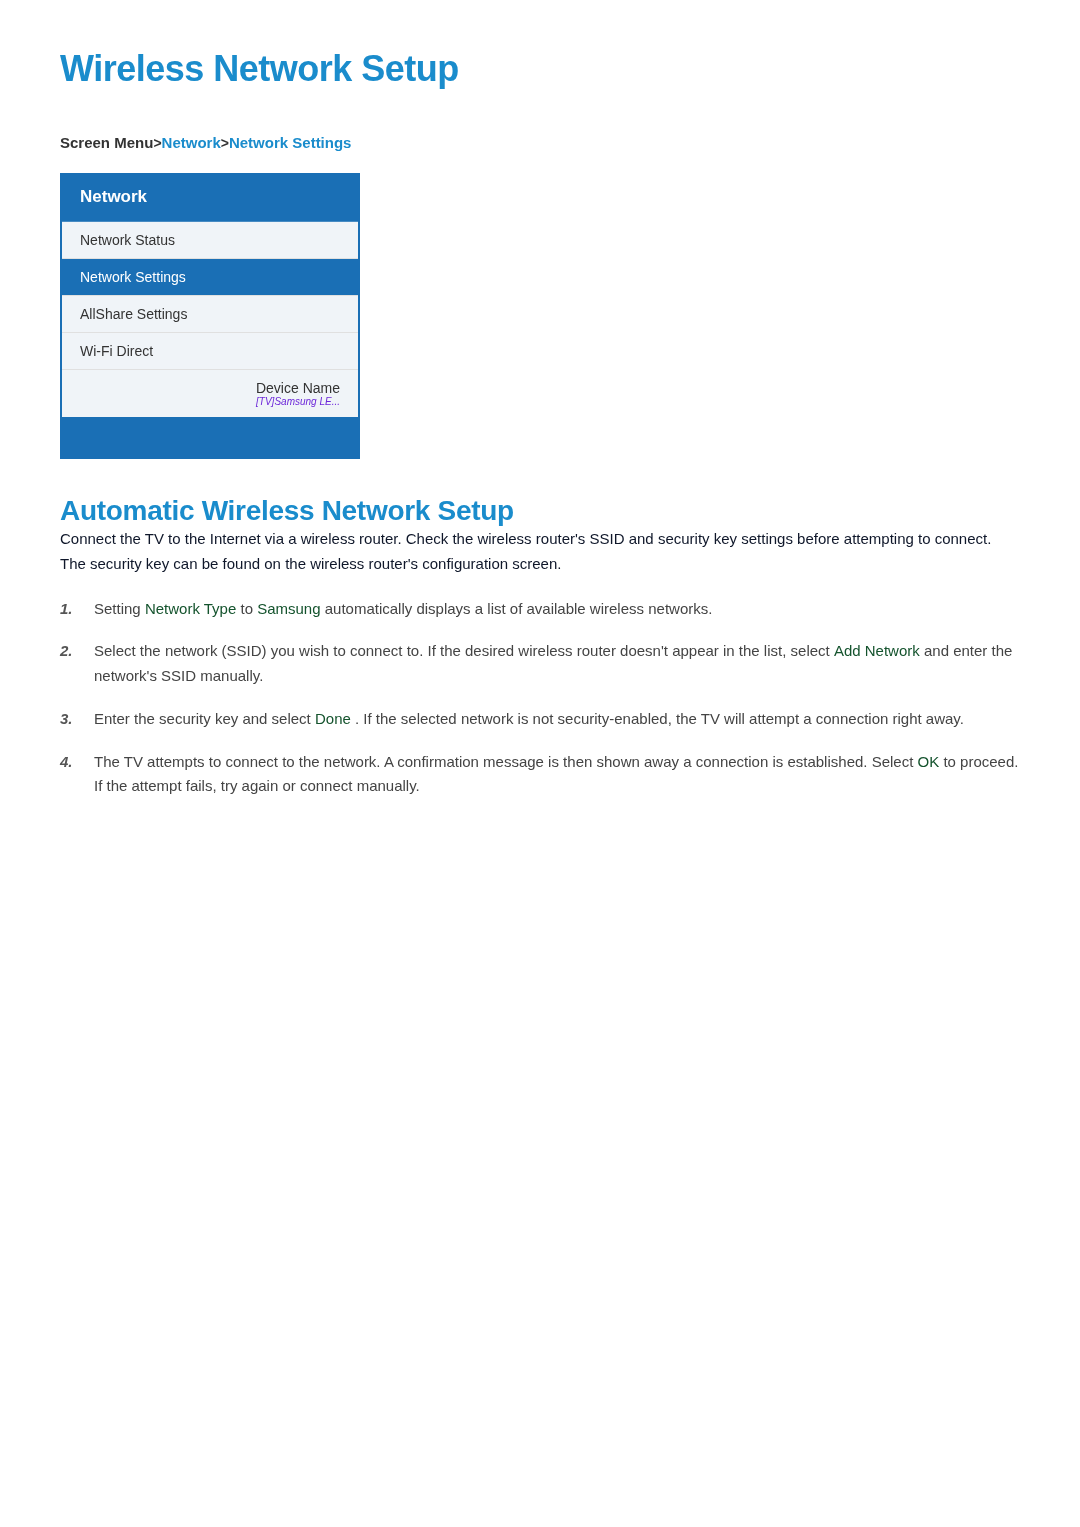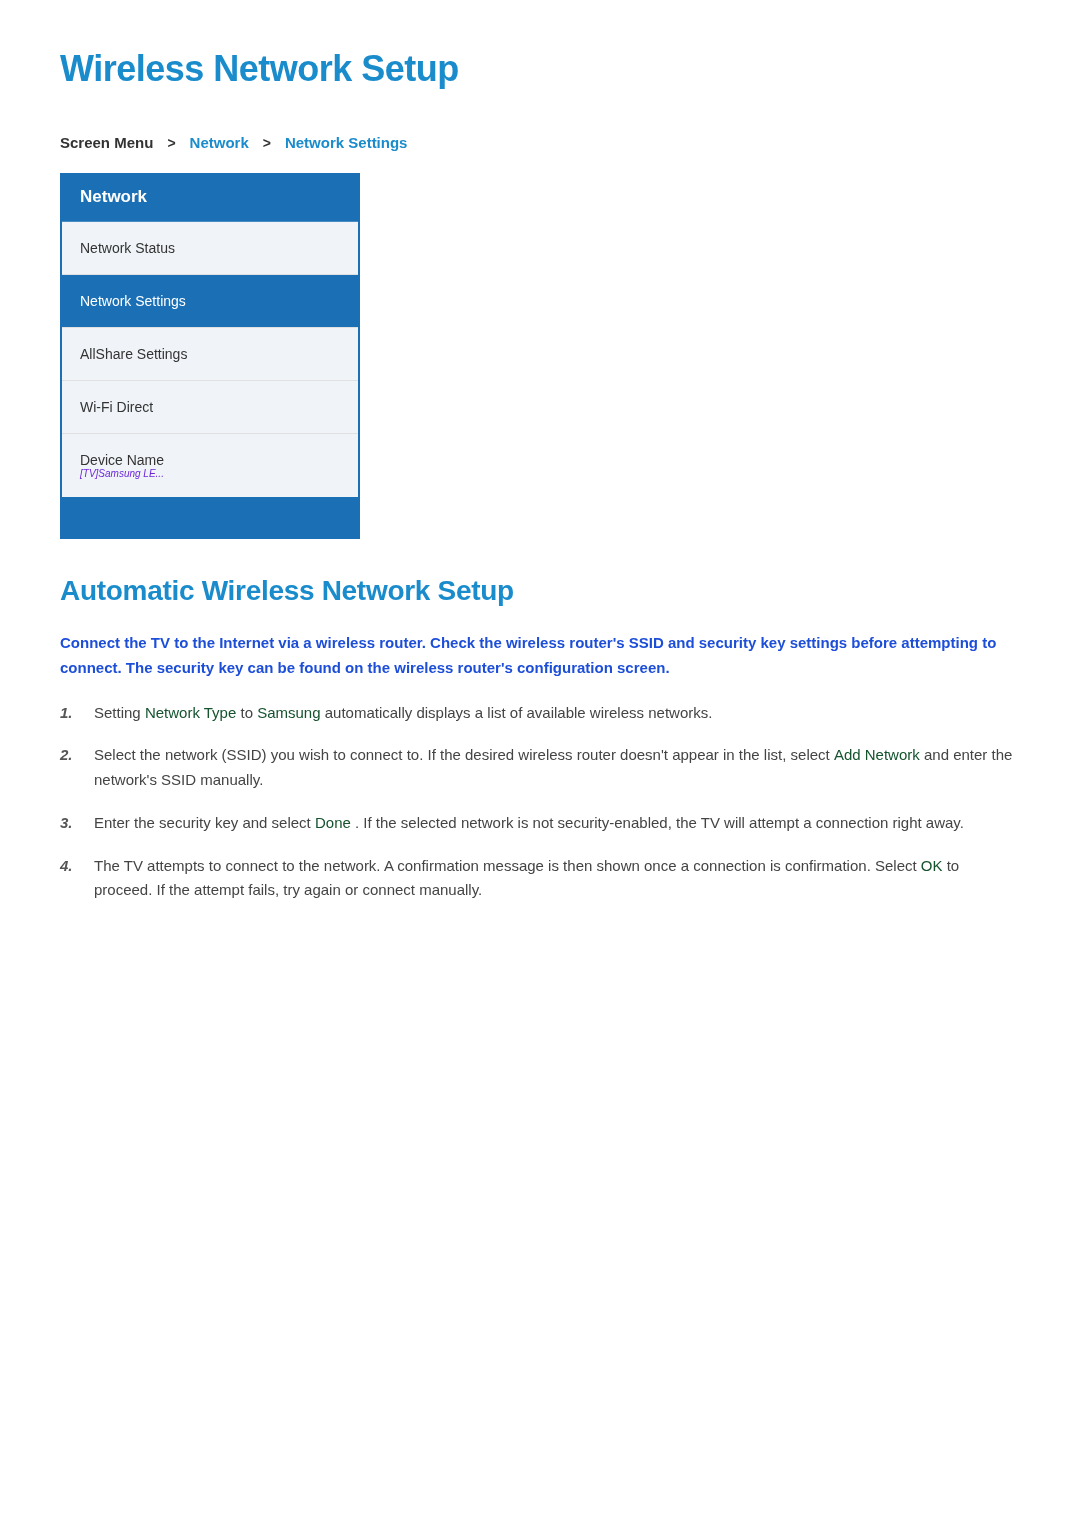--- a/index.html
+++ b/index.html
@@ -21,21 +21,21 @@
       font-size: 36px;
       font-weight: bold;
       color: #1a8ccc;
       margin-bottom: 44px;
       letter-spacing: -0.5px;
     }
 
     .breadcrumb {
       display: flex;
       align-items: center;
-      gap: 14px;
+      gap: 0;
       font-size: 15px;
       font-weight: 600;
       color: #333;
       margin-bottom: 22px;
     }
 
     .breadcrumb .crumb-link {
       color: #1a8ccc;
       cursor: pointer;
     }
@@ -65,27 +65,27 @@
       padding: 12px 18px 14px 18px;
       border-bottom: 1px solid rgba(255,255,255,0.2);
     }
 
     .tv-menu-body {
       background-color: #f0f4f8;
       padding: 0;
     }
 
     .tv-menu-item {
-      padding: 18px 18px;
+      padding: 10px 18px;
       font-size: 14px;
       color: #333;
       cursor: pointer;
       border-bottom: 1px solid #e0e0e0;
       display: flex;
-      align-items: flex-start;
+      align-items: flex-end;
       justify-content: space-between;
     }
 
     .tv-menu-item:last-child {
       border-bottom: none;
       flex-direction: column;
     }
 
     .tv-menu-item.active {
       background-color: #1a6fb5;
@@ -95,30 +95,29 @@
     .tv-menu-item .item-value {
       color: #6d28d9;
       font-size: 10px;
       font-style: italic;
     }
 
     .section-title {
       font-size: 28px;
       font-weight: bold;
       color: #1a8ccc;
-      margin-bottom: 24px;
+      margin-bottom: 0;
       letter-spacing: -0.3px;
     }
 
     .section-intro {
       font-size: 15px;
-      color: #1d4ed8;
+      color: #0f172a;
       line-height: 1.65;
       margin-bottom: 20px;
-      font-weight: bold;
     }
 
     .steps-list {
       list-style: none;
       padding: 0;
       margin: 0;
     }
 
     .steps-list li {
       display: flex;
@@ -208,19 +207,19 @@
       <span class="step-number">3.</span>
       <span class="step-text">
         <span>Enter the security key and select </span>
         <span class="highlight">Done</span>
         <span>. If the selected network is not security-enabled, the TV will attempt a connection right away.</span>
       </span>
     </li>
     <li>
       <span class="step-number">4.</span>
       <span class="step-text">
-        <span>The TV attempts to connect to the network. A confirmation message is then shown once a connection is confirmation. Select </span>
+        <span>The TV attempts to connect to the network. A confirmation message is then shown away a connection is established. Select </span>
         <span class="highlight">OK</span>
         <span> to proceed. If the attempt fails, try again or connect manually.</span>
       </span>
     </li>
   </ol>
 </section>
 
 </body></html>

